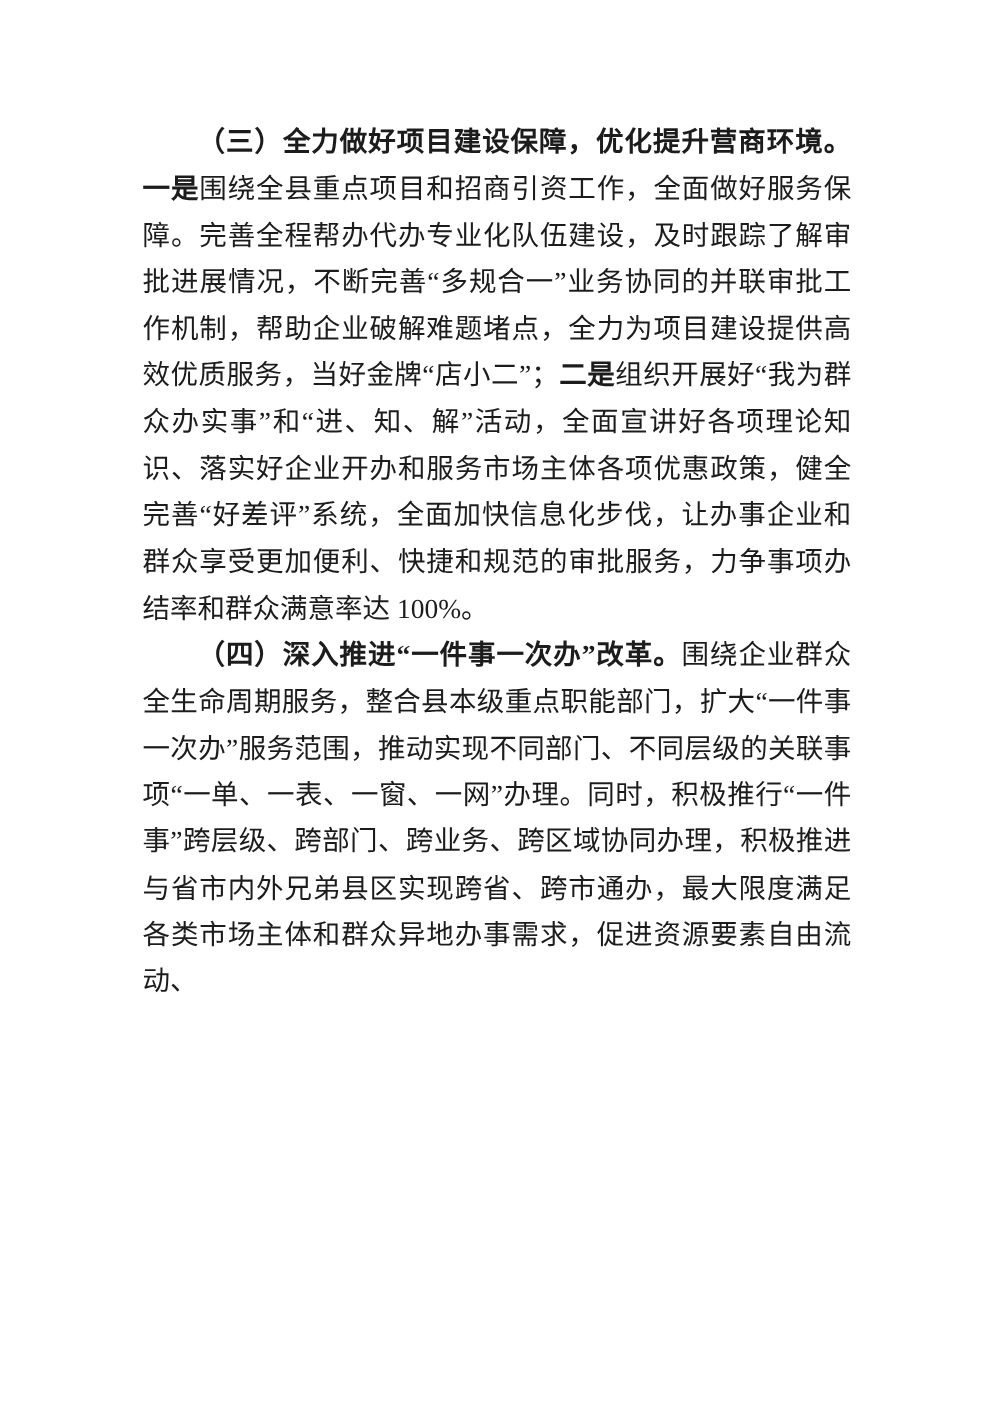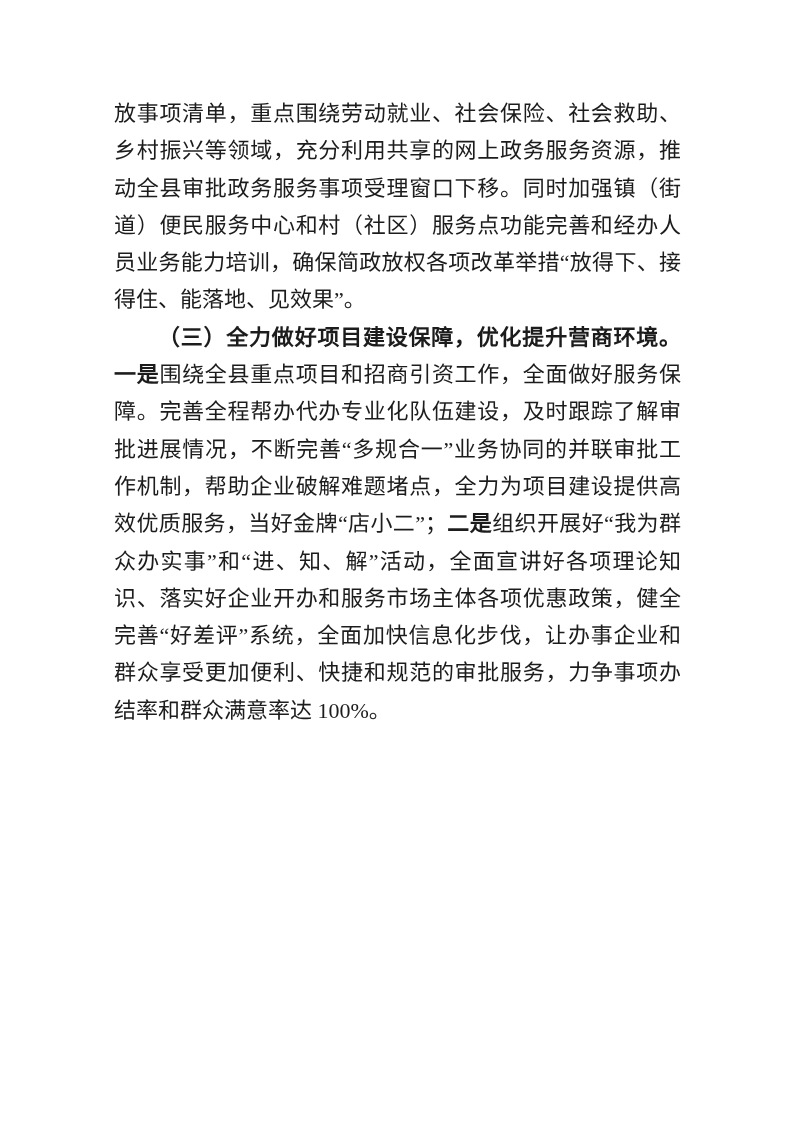--- a/index.html
+++ b/index.html
@@ -35,16 +35,16 @@
   }
   .seg.bold {
     font-weight: 700;
   }
 </style>
 </head>
 <body>
 
 <div class="page">
   <div class="doc-body">
-      <p class="para"><span class="seg">放事项清单，重点围绕劳动就业、社会保险、社会救助、乡村振兴等领域，充分利用共享的网上政务服务资源，推动全县审批政务服务事项受理窗口下移。同时加强镇（街道）便民服务中心和村（社区）服务点功能完善和经办人员业务能力培训，确保简政放权各项改革举措“放得下、接得住、能落地、见效果”。</span></p>
       <p class="para indent"><span class="seg bold">（三）全力做好项目建设保障，优化提升营商环境。一是</span><span class="seg">围绕全县重点项目和招商引资工作，全面做好服务保障。完善全程帮办代办专业化队伍建设，及时跟踪了解审批进展情况，不断完善“多规合一”业务协同的并联审批工作机制，帮助企业破解难题堵点，全力为项目建设提供高效优质服务，当好金牌“店小二”；</span><span class="seg bold">二是</span><span class="seg">组织开展好“我为群众办实事”和“进、知、解”活动，全面宣讲好各项理论知识、落实好企业开办和服务市场主体各项优惠政策，健全完善“好差评”系统，全面加快信息化步伐，让办事企业和群众享受更加便利、快捷和规范的审批服务，力争事项办结率和群众满意率达 100%。</span></p>
+      <p class="para indent"><span class="seg bold">（四）深入推进“一件事一次办”改革。</span><span class="seg">围绕企业群众全生命周期服务，整合县本级重点职能部门，扩大“一件事一次办”服务范围，推动实现不同部门、不同层级的关联事项“一单、一表、一窗、一网”办理。同时，积极推行“一件事”跨层级、跨部门、跨业务、跨区域协同办理，积极推进与省市内外兄弟县区实现跨省、跨市通办，最大限度满足各类市场主体和群众异地办事需求，促进资源要素自由流动、</span></p>
     </div>
 </div>
 
 </body></html>

